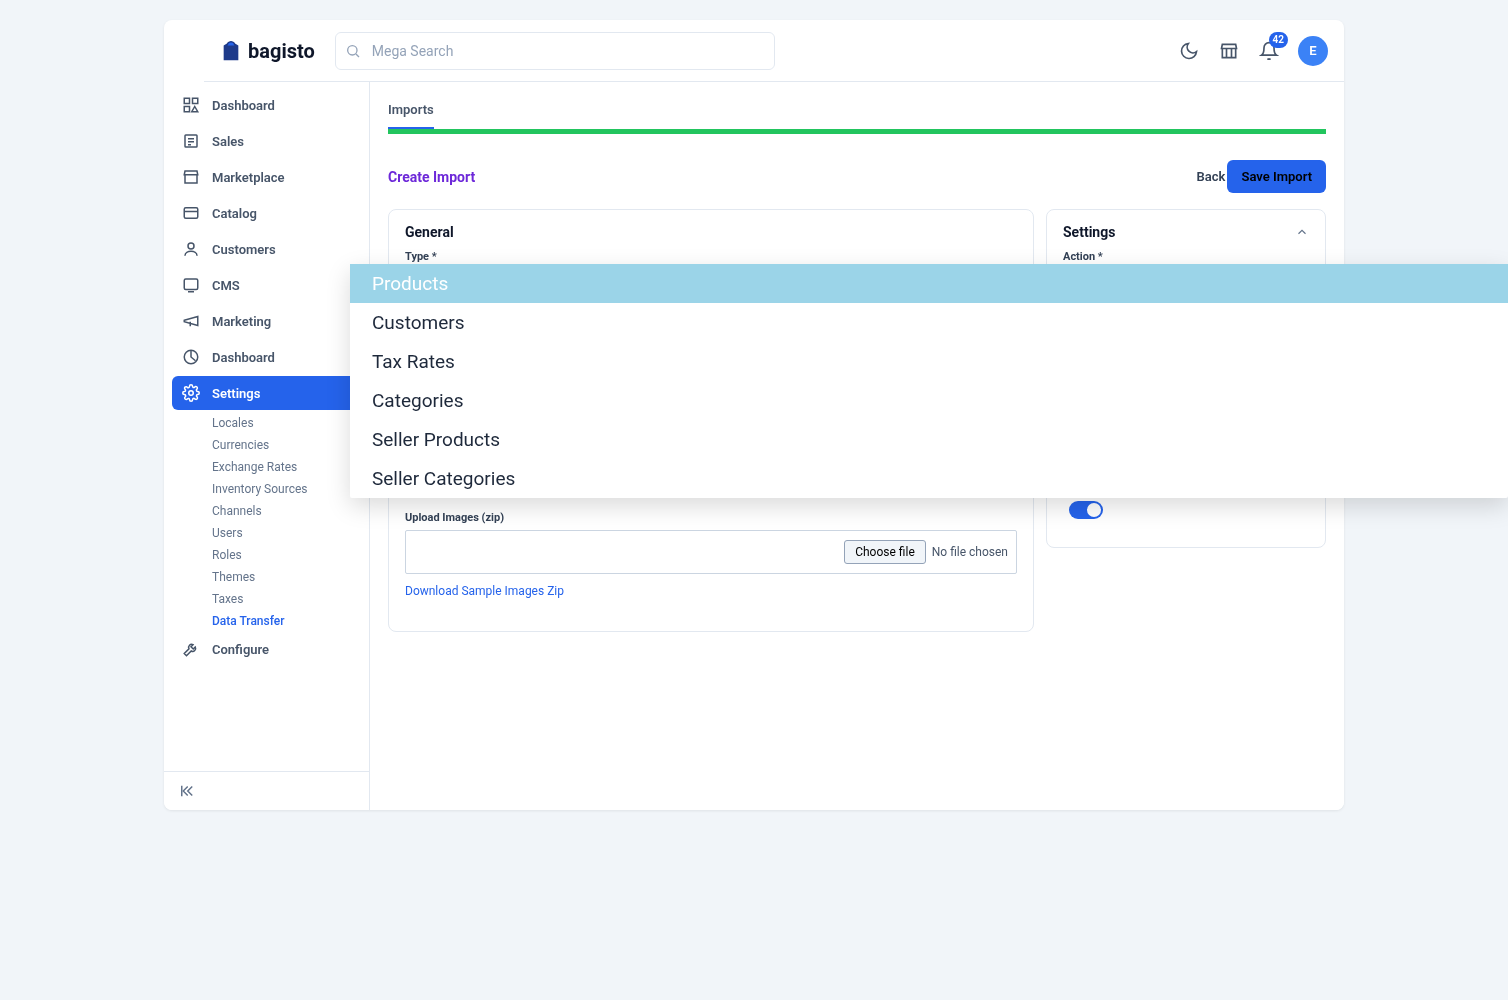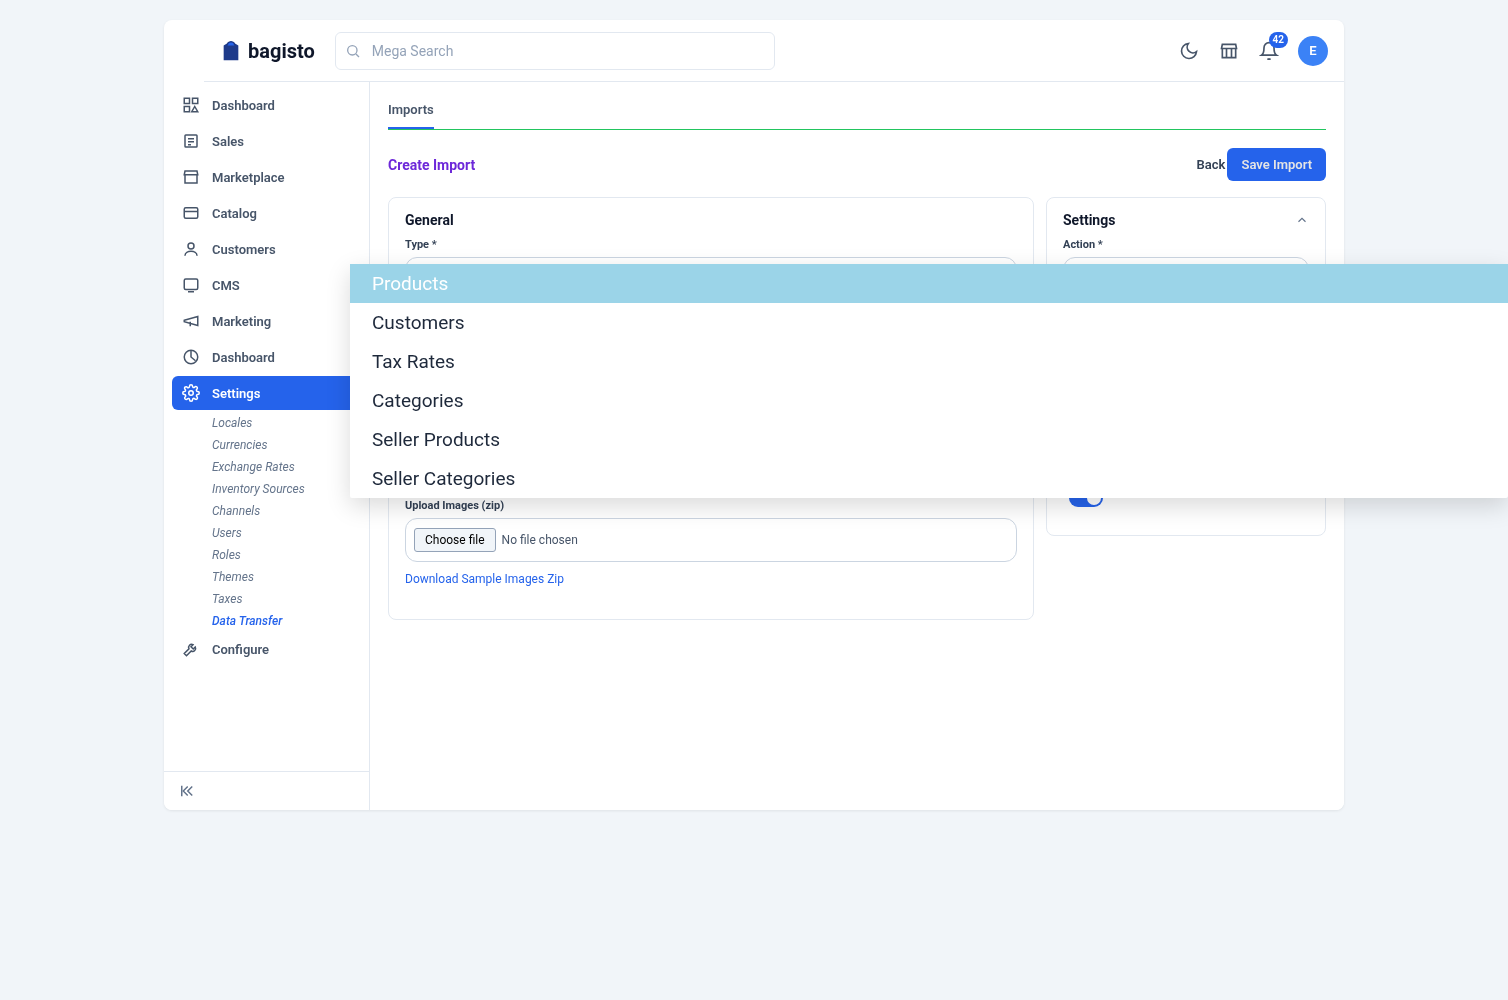--- a/index.html
+++ b/index.html
@@ -25,46 +25,46 @@
 
 
 .body { flex: 1; display: flex; min-height: 0; }
 
 
 .sidebar { width: 206px; border-right: 1px solid #e2e8f0; display: flex; flex-direction: column; background: #fff; }
 .sidebar-scroll { flex: 1; overflow-y: auto; padding: 6px 8px; }
 .nav-item { display: flex; align-items: center; gap: 12px; padding: 8px 10px; border-radius: 6px; font-size: 13px; font-weight: 600; color: #475569; cursor: pointer; margin-bottom: 2px; }
 .nav-item.active { background: #2563eb; color: #fff; }
 .nav-item .nav-icon { width: 18px; height: 18px; display: flex; align-items: center; justify-content: center; flex-shrink: 0; }
-.nav-sub { padding-left: 40px; font-style: italic; }
+.nav-sub { padding-left: 40px; }
 .nav-sub-item { font-size: 12px; color: #64748b; padding: 4px 0; cursor: pointer; }
 .nav-sub-item.active { color: #2563eb; font-weight: 500; }
 .sidebar-footer { padding: 10px 14px; border-top: 1px solid #e2e8f0; }
 .collapse-btn { color: #64748b; cursor: pointer; }
 
 
 .main { flex: 1; padding: 14px 18px; overflow: auto; background: #fff; }
-.tabs { border-bottom: 1px solid #22c55e; margin-bottom: 18px; }
+.tabs { border-bottom: 5px solid #22c55e; margin-bottom: 26px; }
 .tab { display: inline-block; padding: 6px 0 10px; font-size: 13px; font-weight: 600; color: #475569; border-bottom: 2px solid #2563eb; }
 .page-head { display: flex; align-items: center; justify-content: space-between; margin-bottom: 16px; }
 .page-title { font-size: 14px; font-weight: 700; color: #6d28d9; }
 .page-actions { display: flex; align-items: center; gap: 2px; }
 .link-btn { font-size: 13px; font-weight: 600; color: #334155; cursor: pointer; }
-.primary-btn { background: #2563eb; color: #e5e5e5; border: none; border-radius: 6px; padding: 9px 14px; font-size: 13px; font-weight: 600; cursor: pointer; }
+.primary-btn { background: #2563eb; color: #000000; border: none; border-radius: 6px; padding: 9px 14px; font-size: 13px; font-weight: 600; cursor: pointer; }
 
 .content-row { display: flex; gap: 12px; align-items: flex-start; }
 .card { border: 1px solid #e2e8f0; border-radius: 8px; padding: 14px 16px 18px; background: #fff; }
 .card-left { flex: 1; }
 .card-right { width: 280px; }
 .card-title { font-size: 14px; font-weight: 700; color: #0f172a; margin-bottom: 10px; display: flex; align-items: center; justify-content: space-between; }
 .card-collapse { color: #64748b; }
 .field { margin-bottom: 14px; }
 .field-label { font-size: 11px; font-weight: 700; color: #334155; margin-bottom: 6px; display: block; }
 .required::after { content: " *"; }
-.select-input { width: 100%; height: 38px; border: 1px solid #cbd5e1; border-radius: 12px; padding: 0 36px 0 12px; font-size: 13px; color: #334155; background: #fff; position: relative; display: flex; align-items: center; }
+.select-input { width: 100%; height: 38px; border: 1px solid #cbd5e1; border-radius: 2px; padding: 0 36px 0 12px; font-size: 13px; color: #334155; background: #fff; position: relative; display: flex; align-items: center; justify-content: flex-end; }
 .select-caret { position: absolute; right: 12px; top: 50%; transform: translateY(-50%); color: #475569; }
 
 .file-row { display: flex; align-items: center; height: 40px; }
 .file-btn { border: 1px solid #94a3b8; background: #f1f5f9; font-size: 12px; padding: 4px 10px; border-radius: 3px; cursor: pointer; }
 .file-text { font-size: 12px; color: #475569; margin-left: 6px; }
 .download-link { font-size: 12px; color: #2563eb; cursor: pointer; }
 .upload-label-wrap { display: flex; align-items: center; gap: 6px; }
 
 
 .dropdown-panel { position: absolute; background: #fff; box-shadow: 0 8px 24px rgba(0,0,0,0.15); border-radius: 2px; z-index: 100; }

